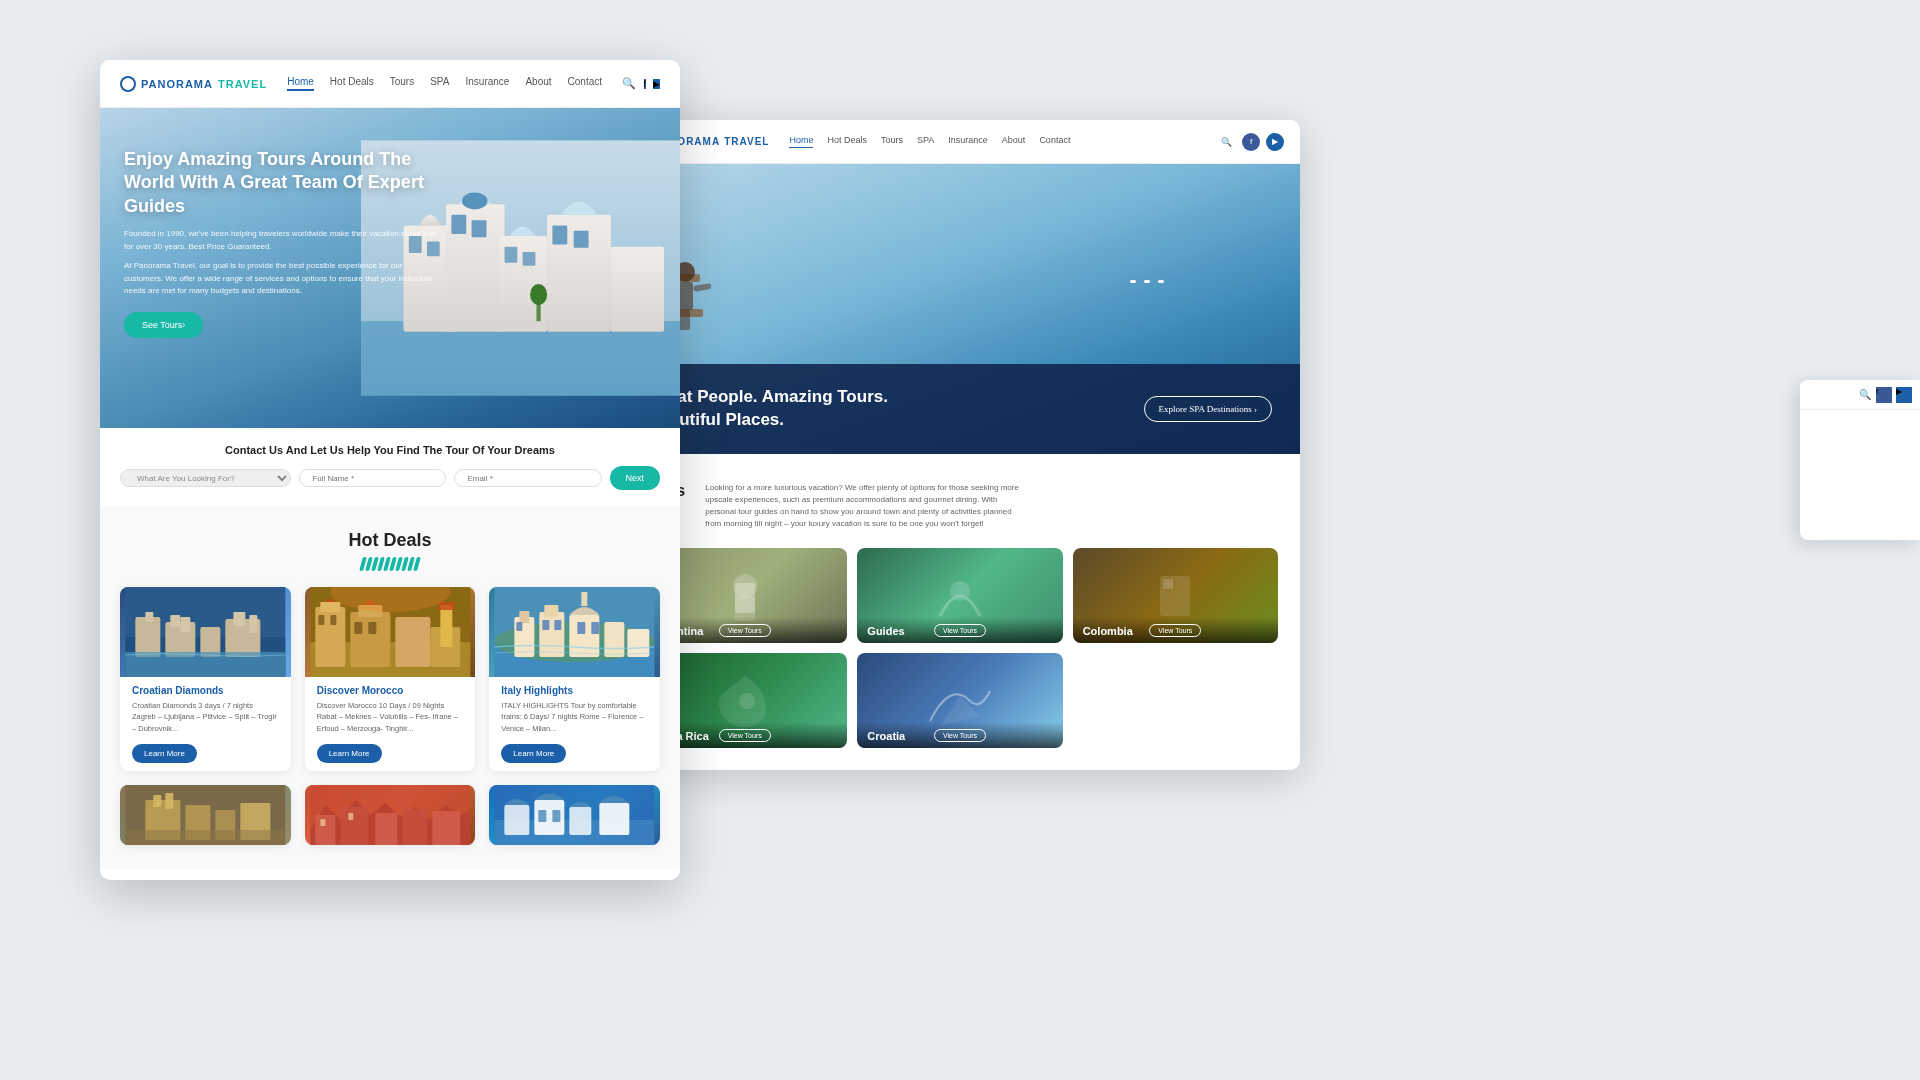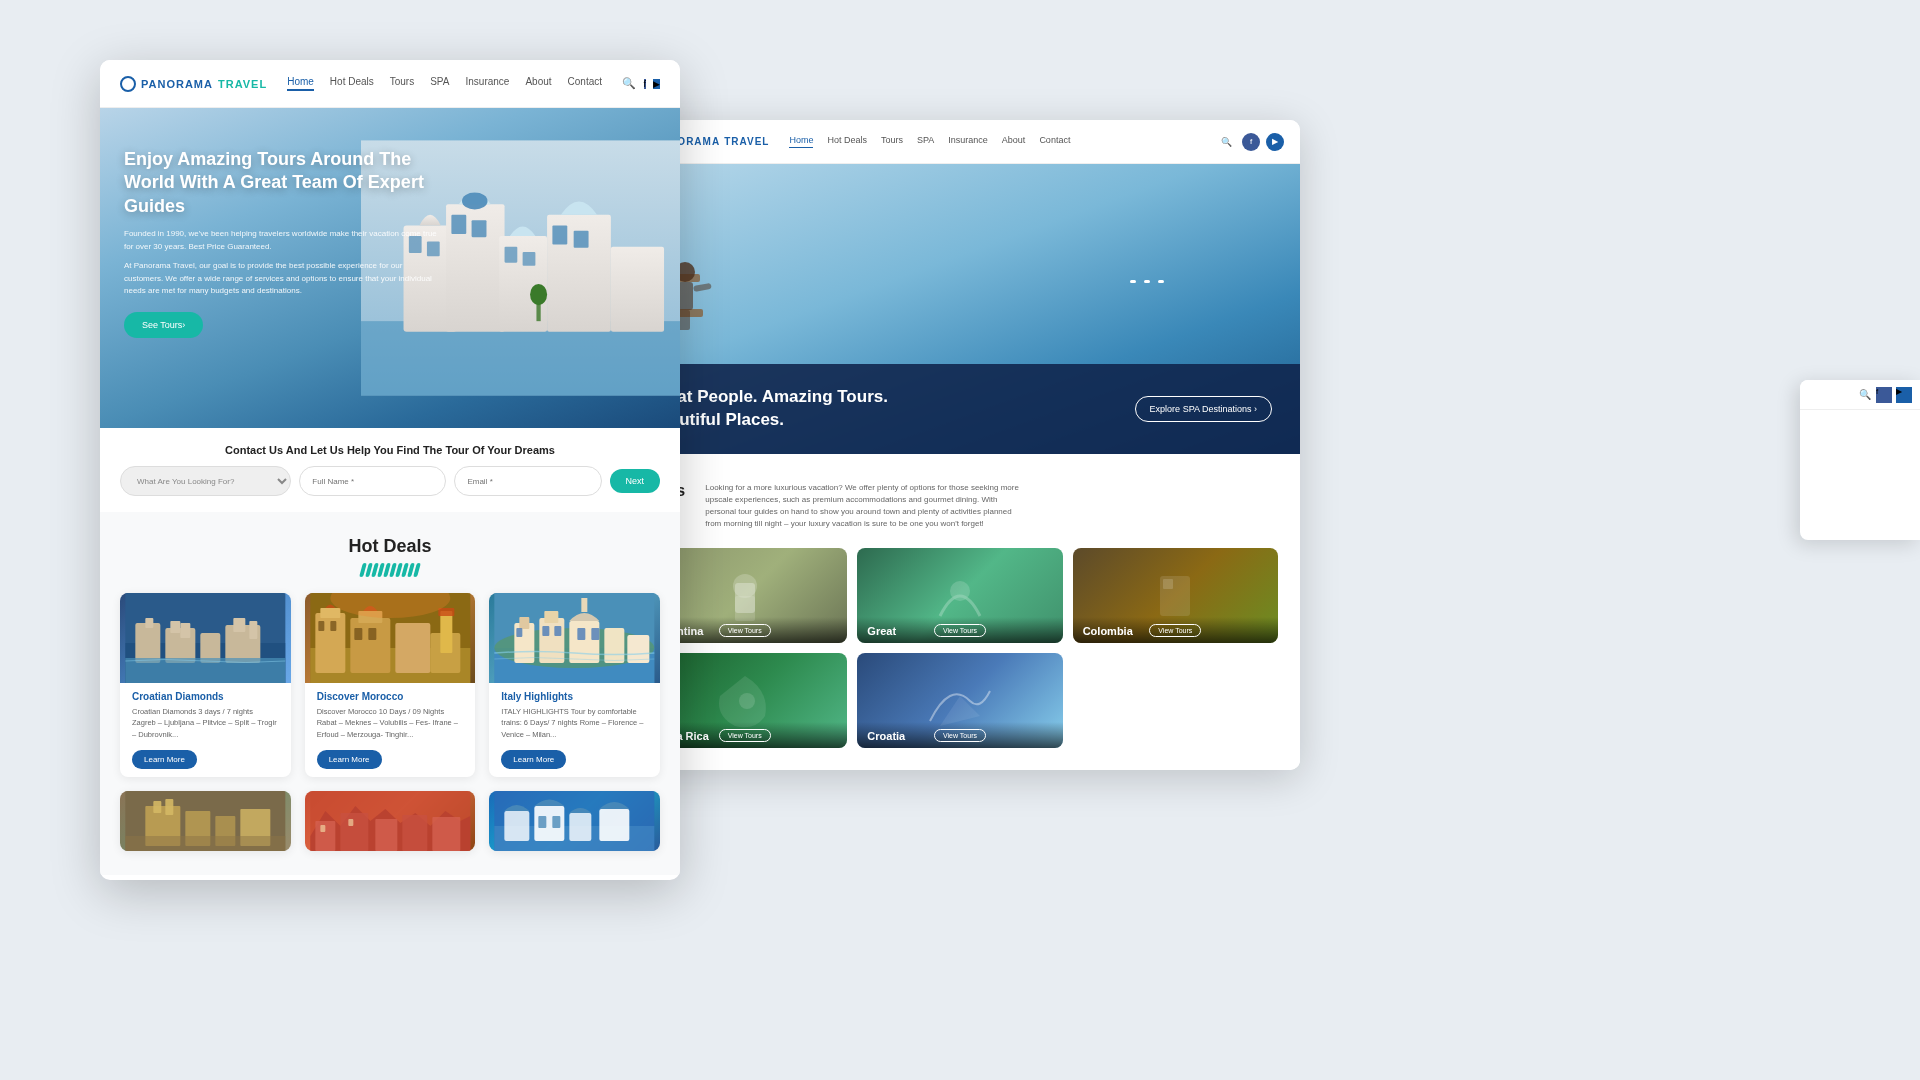--- a/index.html
+++ b/index.html
@@ -129,20 +129,21 @@
       border: 1.5px solid #fff;
       color: #fff;
       padding: 7px 14px;
       border-radius: 20px;
       font-size: 9px;
       white-space: nowrap;
       cursor: pointer;
       display: flex;
       align-items: center;
       gap: 4px;
+      font-family: Liberation Serif, serif;
     }
 
     
     .tours-section-back {
       padding: 28px 22px;
       background: #fff;
     }
     .tours-header-back {
       display: flex;
       align-items: flex-start;
@@ -331,21 +332,21 @@
       margin-bottom: 10px;
       text-align: center;
     }
     .contact-form {
       display: flex;
       gap: 8px;
       align-items: center;
     }
     .contact-form select,
     .contact-form input {
-      height: 30px;
+      height: 18px;
       border: 1px solid #ddd;
       border-radius: 15px;
       padding: 0 12px;
       font-size: 8px;
       color: #888;
       outline: none;
     }
     .contact-form select { flex: 1.2; }
     .contact-form input { flex: 1; }
     .next-btn {
@@ -586,21 +587,21 @@
         <button class="view-tours-btn">View Tours</button>
       </div>
 
       <div class="tour-card-back">
         <div class="card-bg card-brazil">
           <svg width="80" height="80" viewBox="0 0 80 80" opacity="0.4">
             <path d="M20 60 Q40 20 60 60" stroke="white" fill="none" stroke-width="3" opacity="0.6"></path>
             <circle cx="40" cy="35" r="10" fill="white" opacity="0.4"></circle>
           </svg>
         </div>
-        <div class="card-label">Great</div>
+        <div class="card-label">Guides</div>
         <button class="view-tours-btn">View Tours</button>
       </div>
 
 
       <div class="tour-card-back">
         <div class="card-bg card-colombia">
           <svg width="80" height="80" viewBox="0 0 80 80" opacity="0.4">
             <rect x="25" y="20" width="30" height="40" fill="white" opacity="0.3" rx="3"></rect>
             <rect x="28" y="23" width="10" height="10" fill="white" opacity="0.5" rx="1"></rect>
           </svg>

